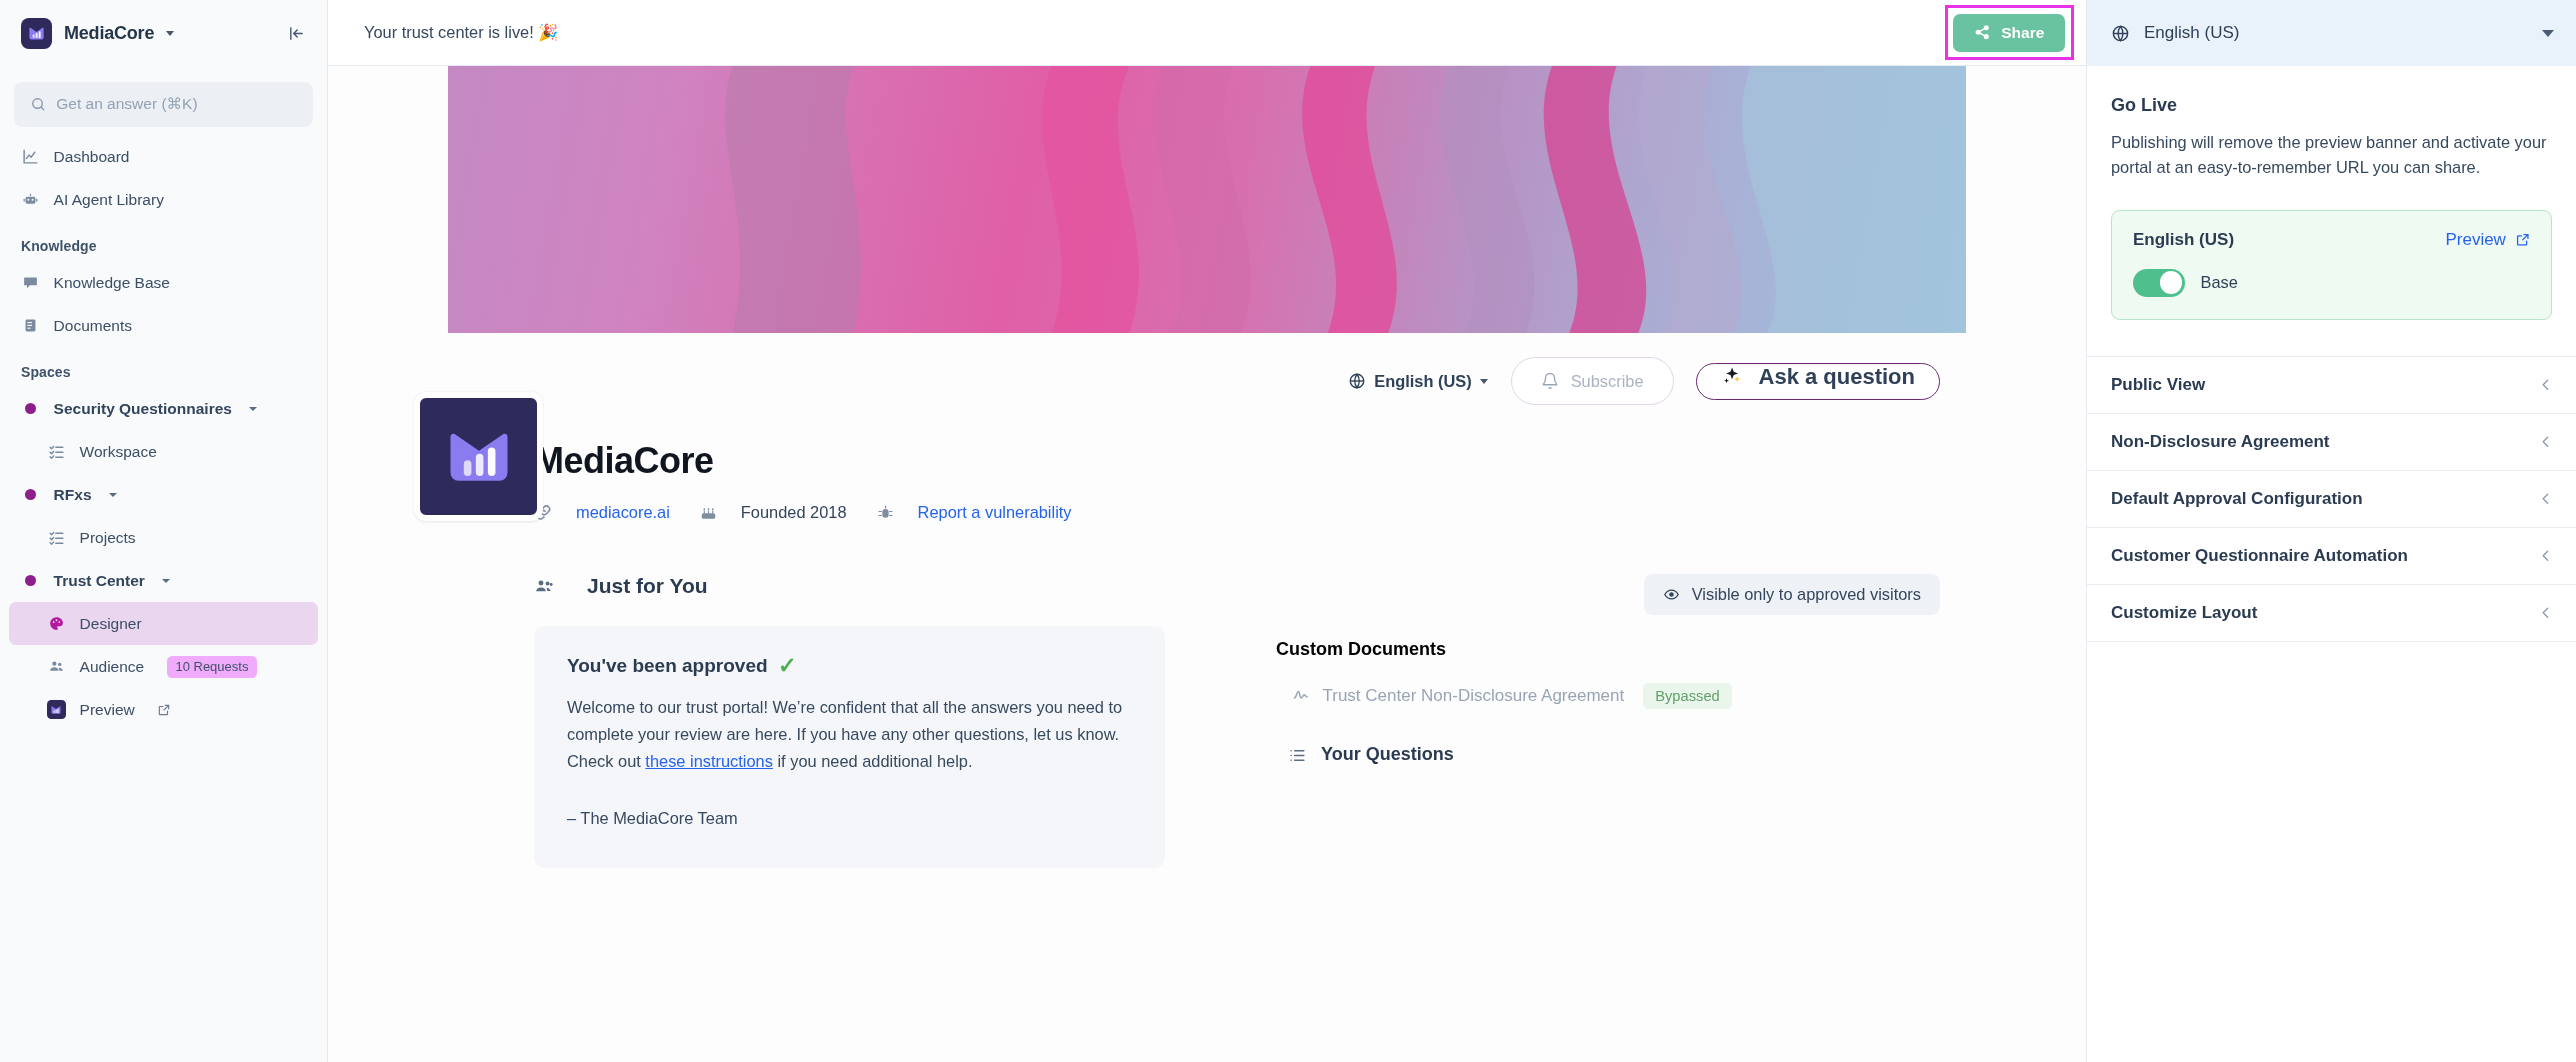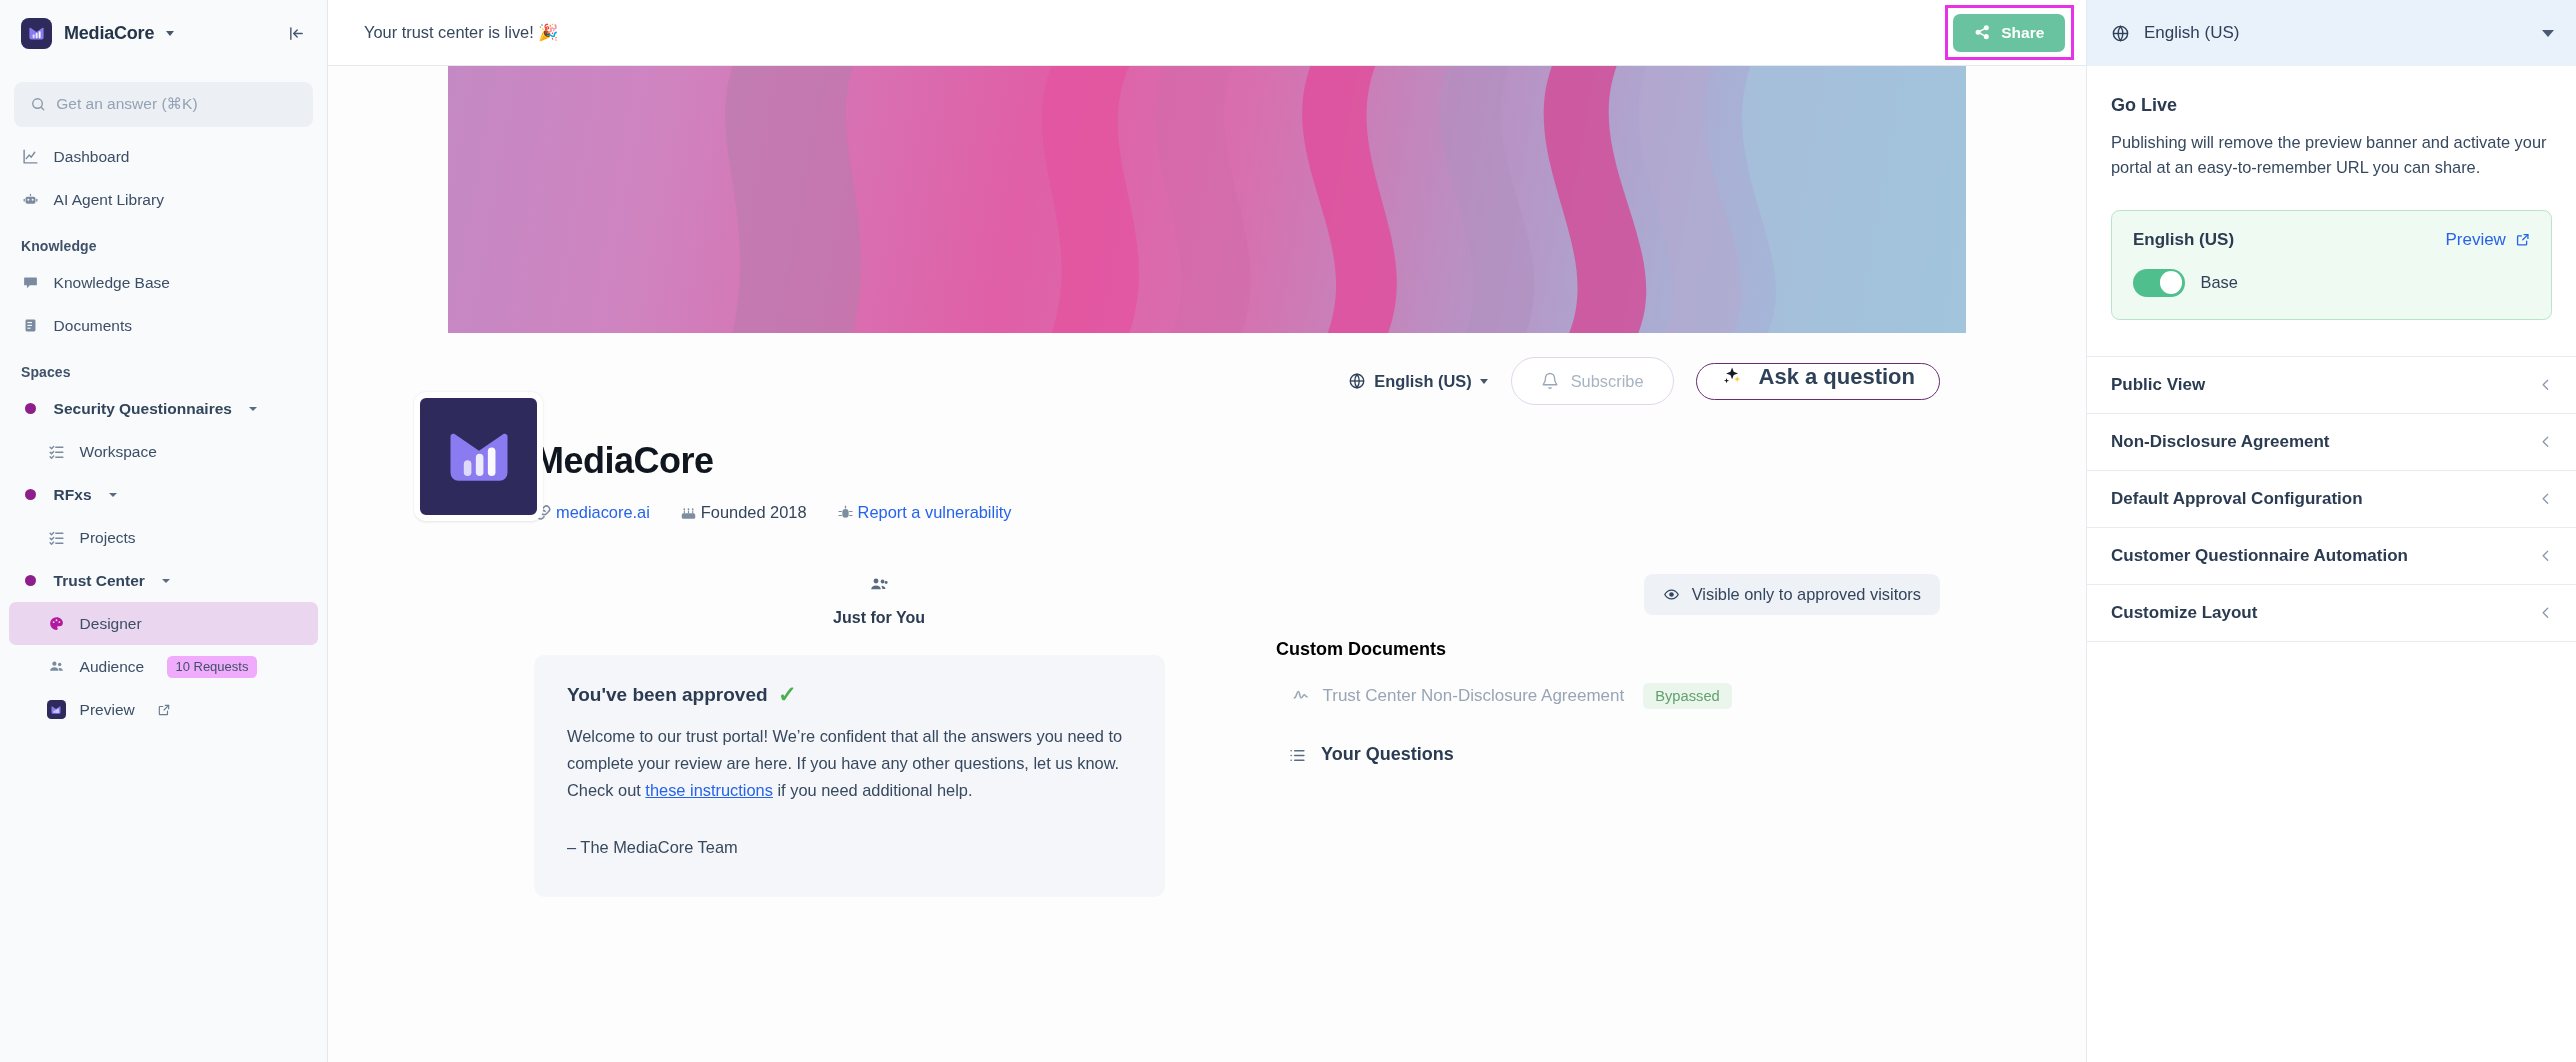--- a/index.html
+++ b/index.html
@@ -128,32 +128,32 @@
     height: 37px; padding: 0 24px; display: flex; align-items: flex-start; gap: 8.6px;
     font-size: 22px; font-weight: 700; color: #2f4159; cursor: pointer;
     font-family: "Liberation Sans", sans-serif;
   }
   .btn-ask .sparkle { width: 29px; height: 29px; }
 
   .org-title { font-size: 36px; font-weight: 700; color: #10161f;
                letter-spacing: -0.5px; padding: 35px 0 0 86px; }
   .meta-row { display: flex; align-items: center; gap: 29px; padding: 21px 0 0 86px;
               font-size: 16.4px; }
-  .meta-item { display: flex; align-items: flex-start; gap: 3px; }
+  .meta-item { display: flex; align-items: flex-start; gap: 23px; }
   .meta-item .mi { width: 19px; height: 19px; color: #7e8da0; display:flex; }
   .meta-item .mi svg { width: 19px; height: 19px; }
   .meta-link { color: #2563eb; cursor: pointer; }
   .meta-text { color: #33455c; }
 
   .twocol { display: flex; padding: 52px 0 0 86px; gap: 0; }
   .colL { width: 690px; }
   .colR { width: 716px; padding-left: 52px; }
 
-  .sec-head { display:flex; align-items:center; gap:14px; font-size: 16px;
-              font-weight: 700; color:#2b3c52;flex-direction:column; }
+  .sec-head { display:flex; align-items:center; gap:32px; font-size: 21px;
+              font-weight: 700; color:#2b3c52; }
   .sec-head .si { color:#5b6b80; display:flex; }
   .sec-head .si svg { width: 21px; height: 21px; }
 
   .approved-card {
     margin-top: 28px; background: #f4f6f9; border-radius: 10.4px;
     padding: 29px 33px 40px 33px; width: 631px;
   }
   .approved-title { font-size: 19px; font-weight: 700; color:#2b3c52;
                     display:flex; align-items:center; gap:10.4px; }
   .check { color:#4caf50; font-size: 22.4px; line-height: 1; }

